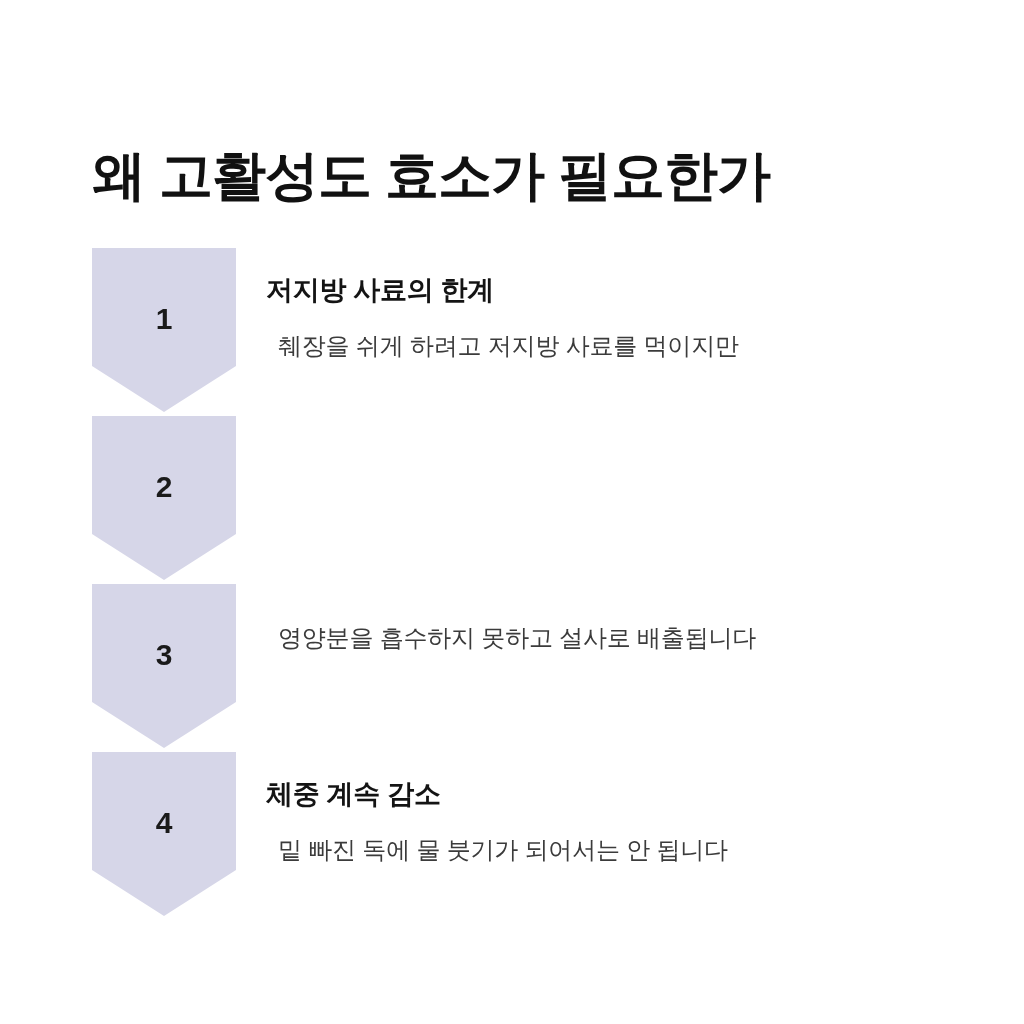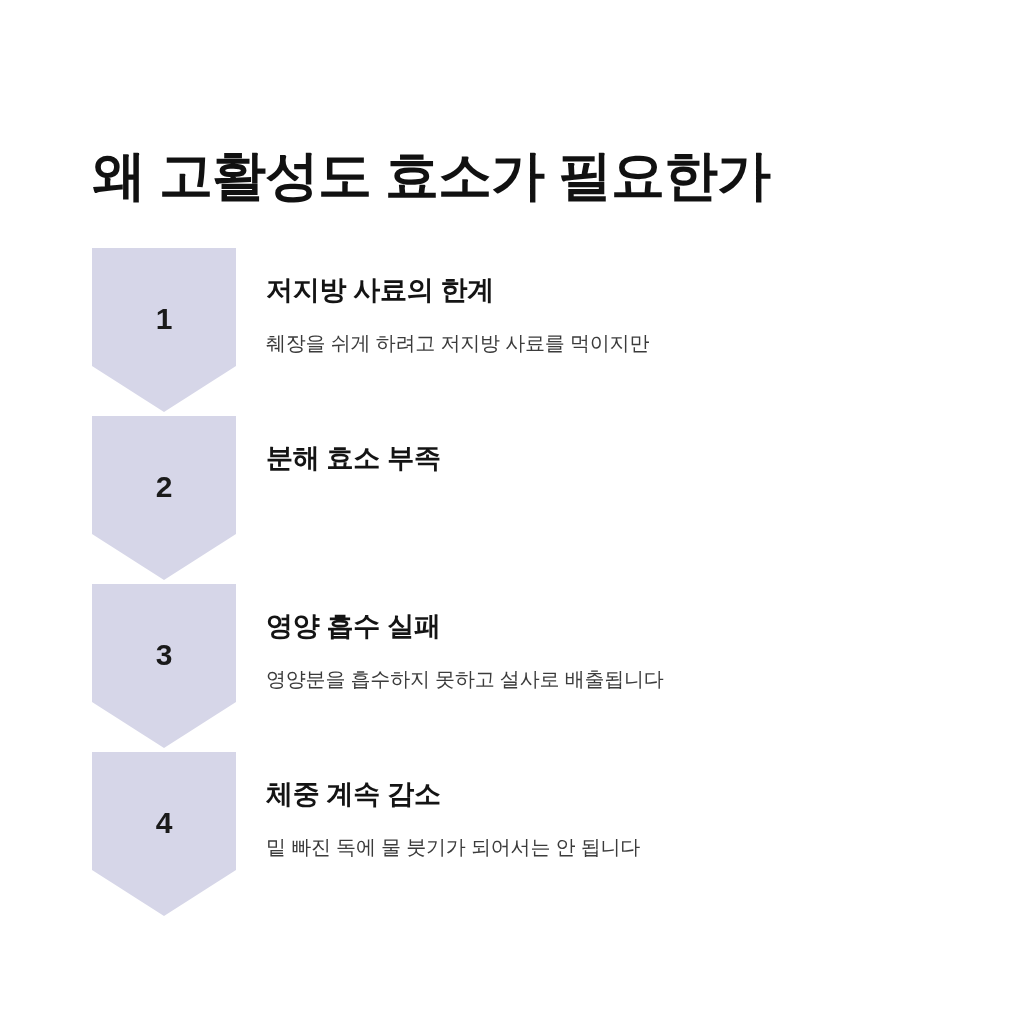--- a/index.html
+++ b/index.html
@@ -76,25 +76,25 @@
   .step-heading {
     font-size: 27px;
     font-weight: 700;
     color: #141414;
     line-height: 1.25;
     margin: 0 0 22px 0;
     letter-spacing: -0.3px;
   }
 
   .step-desc {
-    font-size: 20px;
+    font-size: 24px;
     font-weight: 400;
     color: #3b3b3b;
     line-height: 1.35;
-    margin: 0;
+    margin: 12px;
     letter-spacing: -0.2px;
   }
 </style>
 </head>
 <body>
 
 <div class="slide">
 
   <h1 class="title">왜 고활성도 효소가 필요한가</h1>
 
@@ -108,30 +108,28 @@
         <p class="step-heading">저지방 사료의 한계</p>
         <p class="step-desc">췌장을 쉬게 하려고 저지방 사료를 먹이지만</p>
       </div>
     </div>
 
     <div class="step">
       <div class="chevron">
         <span class="chevron-number">2</span>
       </div>
       <div class="step-text">
-        <p class="step-heading">분해 효소 부족</p>
       </div>
     </div>
 
     <div class="step">
       <div class="chevron">
         <span class="chevron-number">3</span>
       </div>
       <div class="step-text">
-        <p class="step-heading">영양 흡수 실패</p>
         <p class="step-desc">영양분을 흡수하지 못하고 설사로 배출됩니다</p>
       </div>
     </div>
 
     <div class="step">
       <div class="chevron">
         <span class="chevron-number">4</span>
       </div>
       <div class="step-text">
         <p class="step-heading">체중 계속 감소</p>

